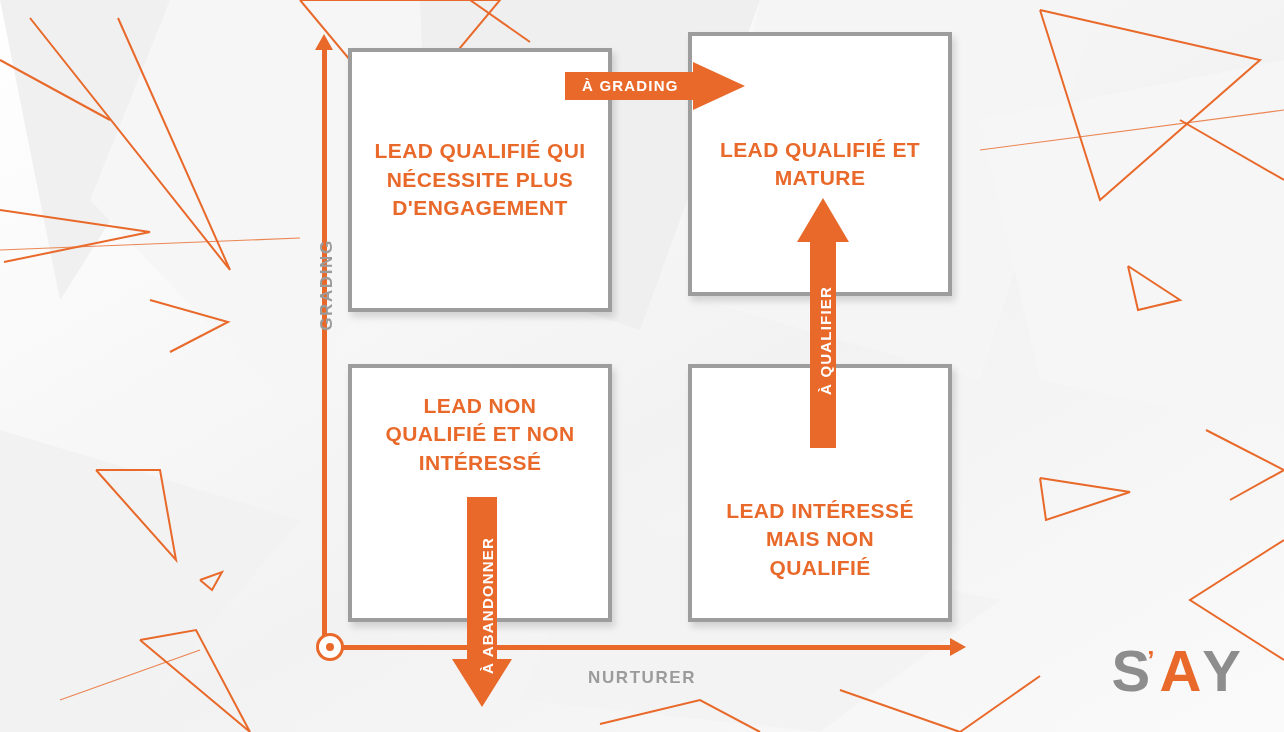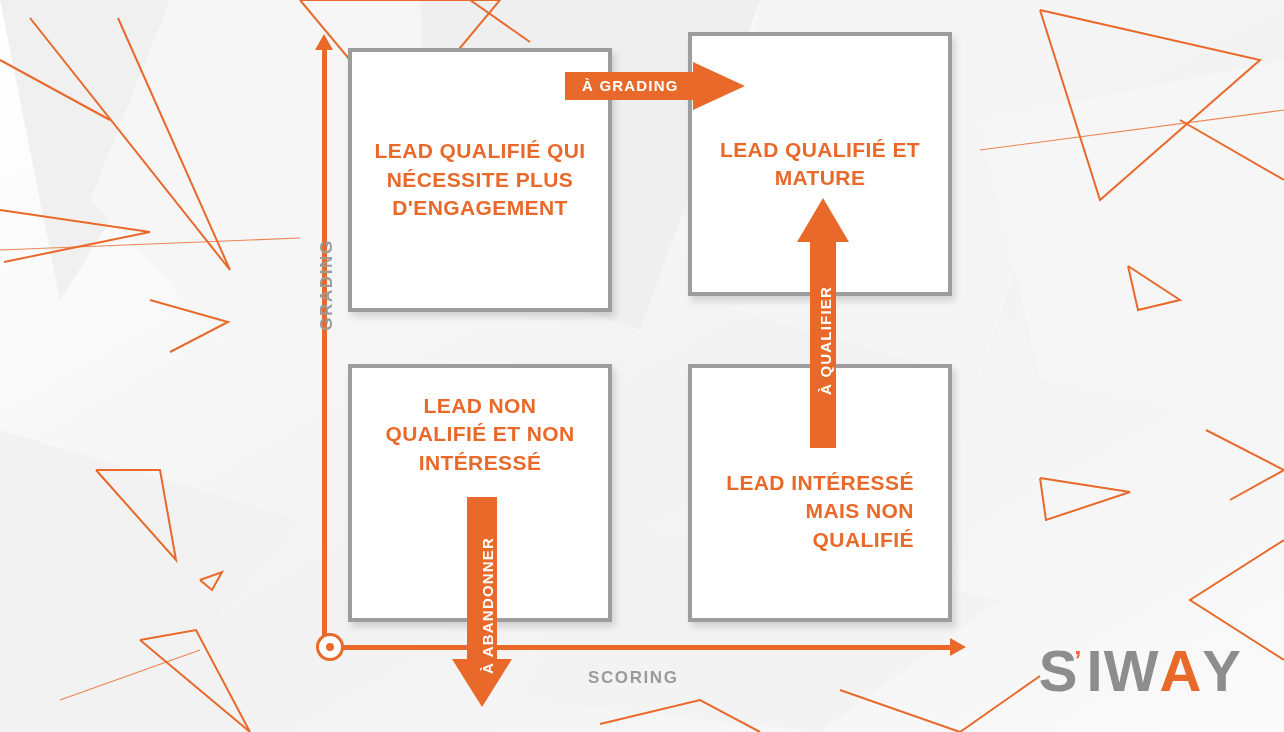--- a/index.html
+++ b/index.html
@@ -115,21 +115,21 @@
     line-height: 1.35;
     letter-spacing: 0.4px;
     padding: 0 18px;
     white-space: pre-line;
   }
   #quad-tl { left: 348px; top: 48px;  width: 264px; height: 264px; }
   #quad-tr { left: 688px; top: 32px;  width: 264px; height: 264px; }
   #quad-bl { left: 348px; top: 364px; width: 264px; height: 258px; align-items: flex-start; }
   #quad-br { left: 688px; top: 364px; width: 264px; height: 258px; align-items: flex-end; }
   #quad-bl .quad-text { padding-top: 24px; }
-  #quad-br .quad-text { padding-bottom: 64px; text-align: right; }
+  #quad-br .quad-text { padding-bottom: 36px; }
   
   .arrow {
     position: absolute;
   }
   .arrow svg { display: block; }
   .arrow-label {
     position: absolute;
     color: #ffffff;
     font-size: 15px;
     font-weight: bold;
@@ -227,21 +227,21 @@
     </g>
   </svg>
 
   <div class="axis-v"></div>
   <div class="axis-v-head"></div>
   <div class="axis-h"></div>
   <div class="axis-h-head"></div>
   <div class="origin-dot"></div>
 
   <div class="axis-label axis-label-y">GRADING</div>
-  <div class="axis-label axis-label-x">SCORING</div>
+  <div class="axis-label axis-label-x">NURTURER</div>
 
   <div class="quad" id="quad-tl">
     <div class="quad-text">LEAD QUALIFIÉ QUI
 NÉCESSITE PLUS
 D'ENGAGEMENT</div>
   </div>
   <div class="quad" id="quad-bl">
     <div class="quad-text">LEAD NON
 QUALIFIÉ ET NON
 INTÉRESSÉ</div>
@@ -273,18 +273,17 @@
   <div class="arrow" id="arrow-abandonner">
     <svg width="60" height="210" viewBox="0 0 60 210" xmlns="http://www.w3.org/2000/svg">
       <polygon points="15,0 45,0 45,162 60,162 30,210 0,162 15,162" fill="#e8692a"></polygon>
     </svg>
   </div>
   <div class="arrow-label" id="label-abandonner">À ABANDONNER</div>
 
   <div id="logo">
     <span>S</span>
     <span class="tick">’</span>
-    <span>IW</span>
     <span class="accent">A</span>
     <span>Y</span>
   </div>
 
 </div>
 
 </body></html>

